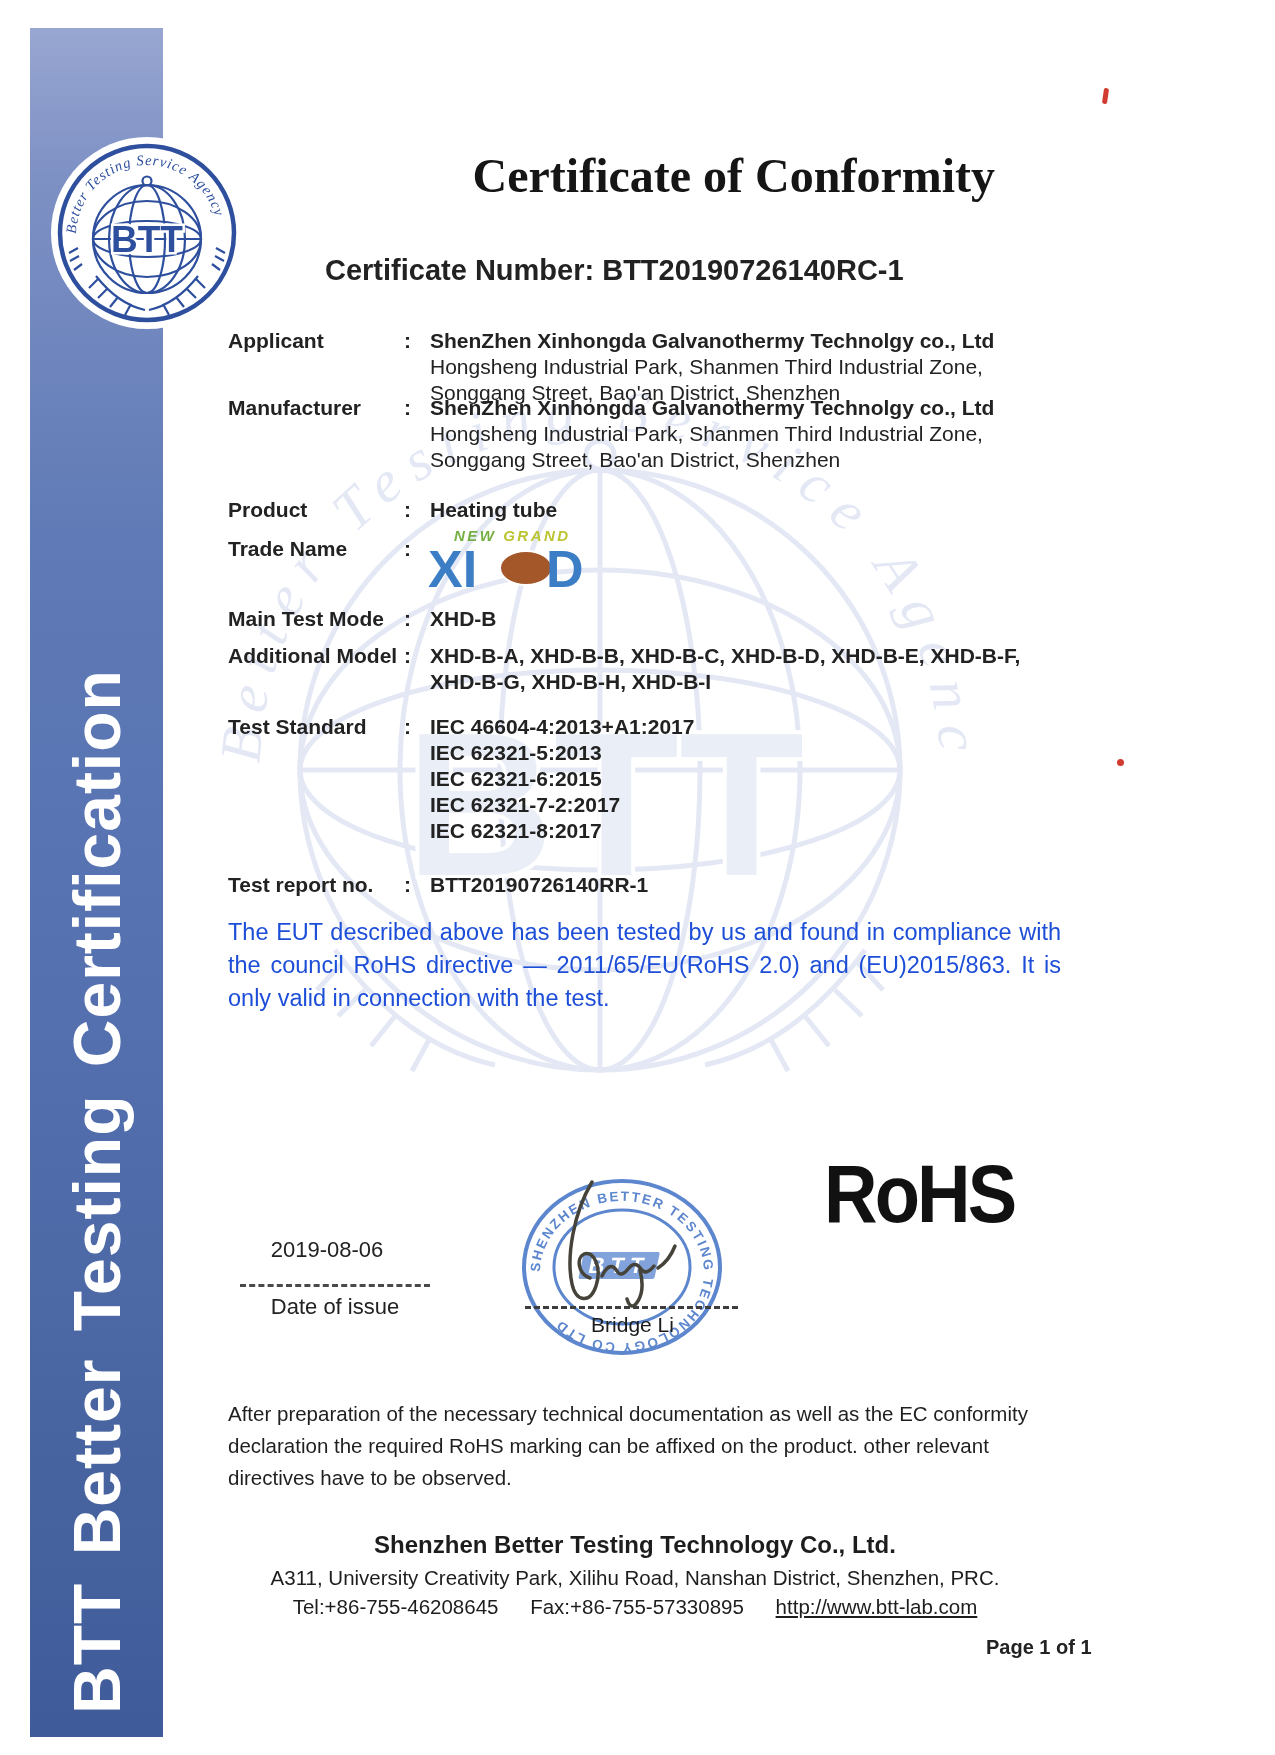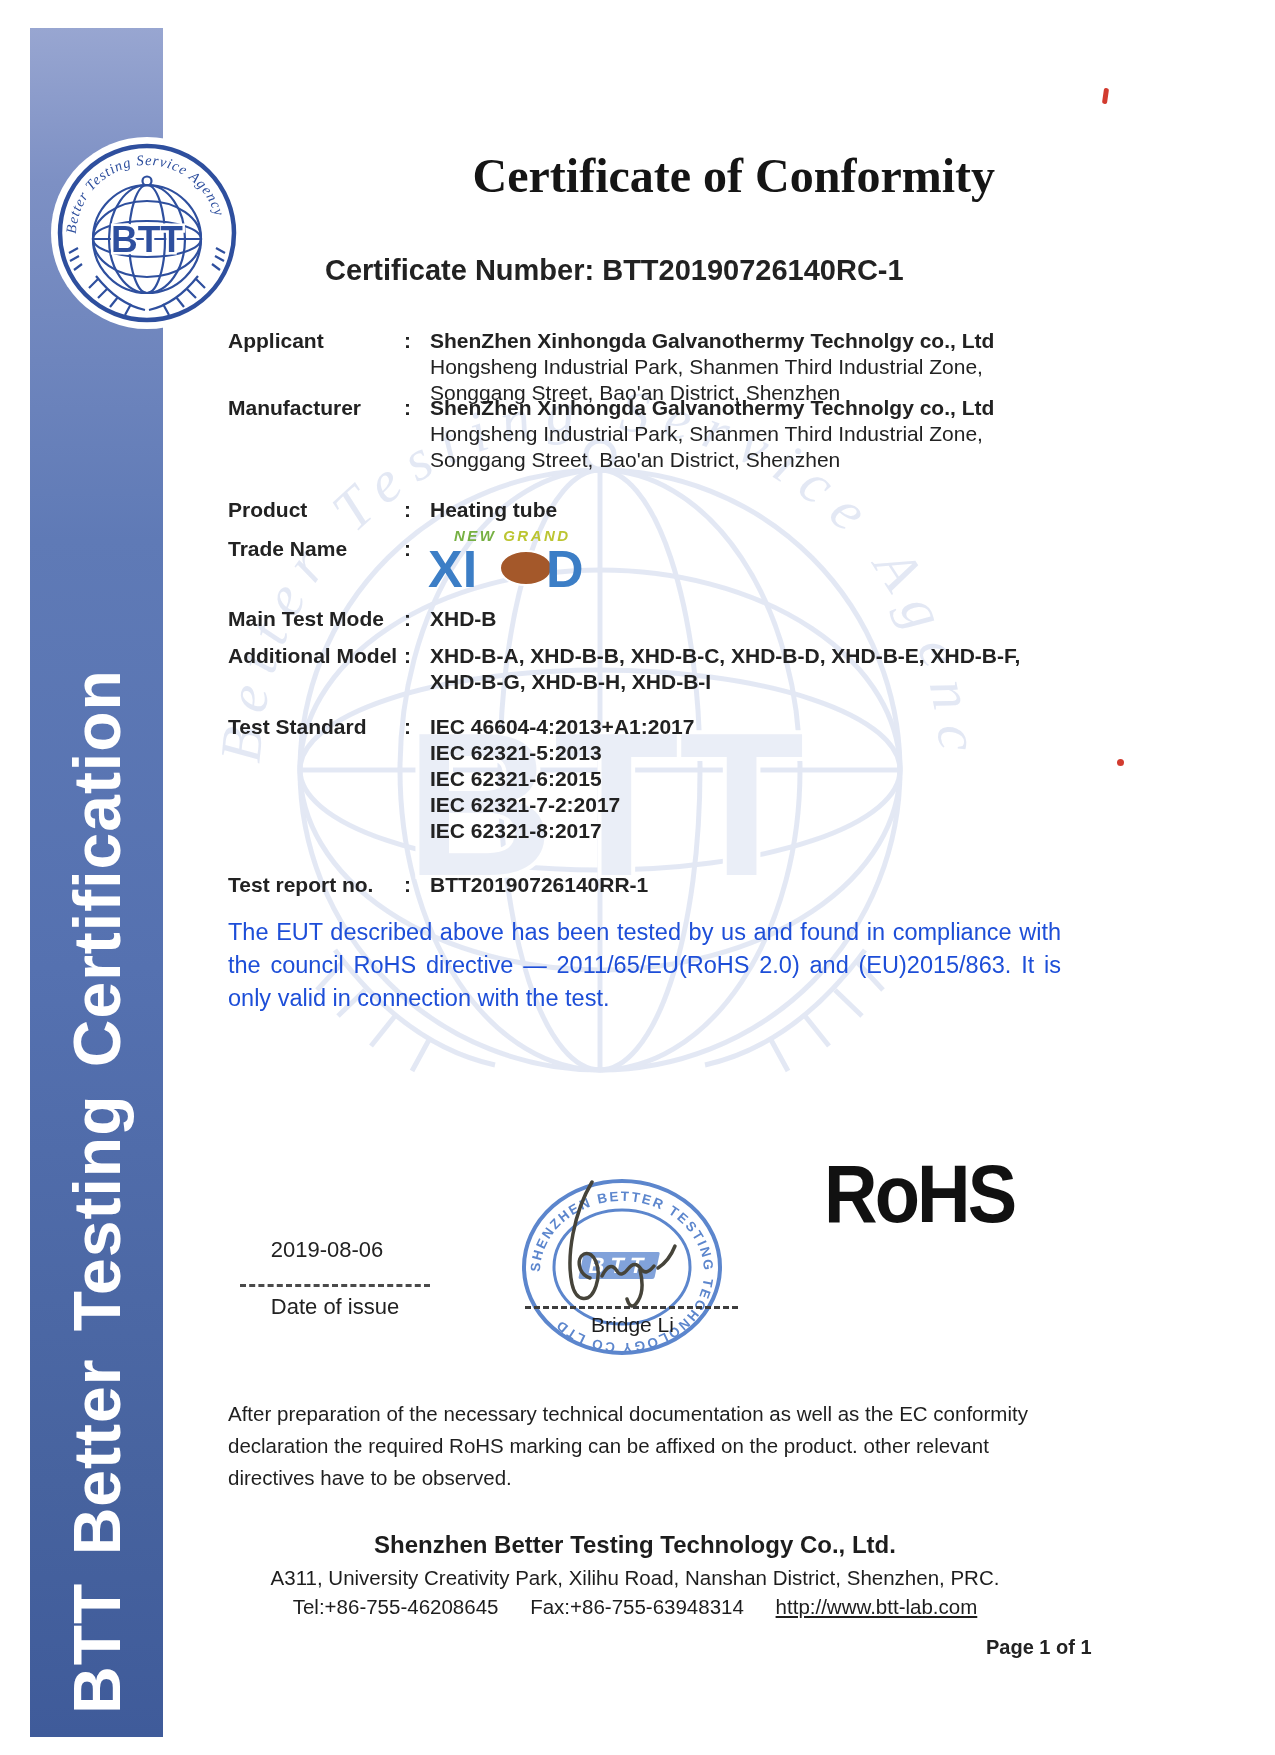--- a/index.html
+++ b/index.html
@@ -242,21 +242,21 @@
 
   <div class="abs rohs">RoHS</div>
 
   <div class="abs note">After preparation of the necessary technical documentation as well as the EC conformity declaration the required RoHS marking can be affixed on the product. other relevant directives have to be observed.</div>
 
   <div class="abs footer">
     <div class="f-company">Shenzhen Better Testing Technology Co., Ltd.</div>
     <div class="f-address">A311, University Creativity Park, Xilihu Road, Nanshan District, Shenzhen, PRC.</div>
     <div class="f-contact">
       <span>Tel:+86-755-46208645</span><span class="gap"></span>
-      <span>Fax:+86-755-63948314</span><span class="gap"></span>
+      <span>Fax:+86-755-57330895</span><span class="gap"></span>
       <span class="f-url">http://www.btt-lab.com</span>
     </div>
   </div>
 
   <div class="abs page-no">Page 1 of 1</div>
 
   <div class="abs red-mark-1"></div>
   <div class="abs red-mark-2"></div>
 
 </div>

